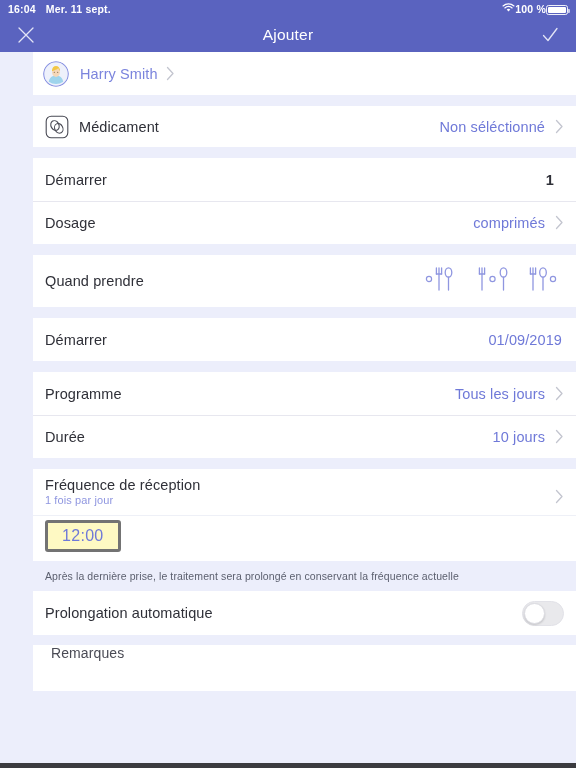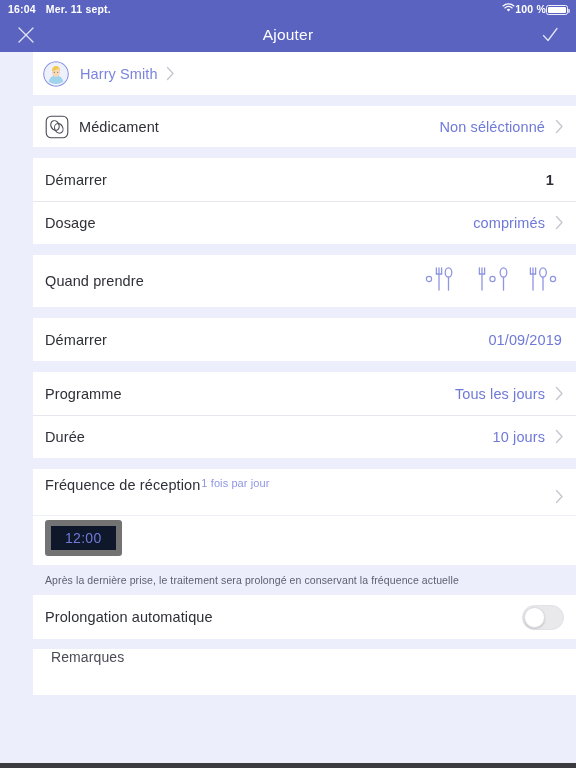--- a/index.html
+++ b/index.html
@@ -128,41 +128,41 @@
   .row.medic { min-height: 41px; padding-left: 12px; }
   .med-ico { width: 24px; height: 24px; margin-right: 10px; flex: 0 0 24px; }
 
   
   .row.meals { min-height: 52px; }
   .meal-icons { margin-left: auto; display: flex; align-items: center; gap: 13px; }
   .meal-ico { cursor: pointer; }
 
   
   .row.freq { min-height: 46px; align-items: flex-start; padding-top: 8px; flex-direction: row; }
-  .freq-texts { display: flex; flex-direction: row; gap: 1px; }
+  .freq-texts { display: flex; flex-direction: column; gap: 1px; }
   .freq-title { font-size: 14.5px; color: #2f3038; letter-spacing: .1px; }
   .freq-sub { font-size: 11px; color: #8f96e0; letter-spacing: .1px; }
   .row.freq .chev { margin-left: auto; align-self: center; }
 
   .timesrow {
     background: #ffffff;
     padding: 5px 12px 9px 12px;
     display: flex; gap: 8px;
     position: relative;
   }
   .timesrow::before {
     content: ""; position: absolute; left: 0; right: 0; top: 0; height: 1px; background: #eef0f7;
   }
   .time-chip {
-    border: 6px solid #737373;
+    border: 3px solid #737373;
     border-radius: 3px;
     padding: 4px 14px;
-    font-size: 14px;
+    font-size: 16px;
     color: #6f79d8;
-    background: #0f172a;
+    background: #fef9c3;
     letter-spacing: .3px;
     cursor: pointer;
   }
 
   .note-band {
     background: #eceefb;
     padding: 9px 12px 9px 12px;
     font-size: 10.5px;
     color: #5b5f6e;
     letter-spacing: .1px;

